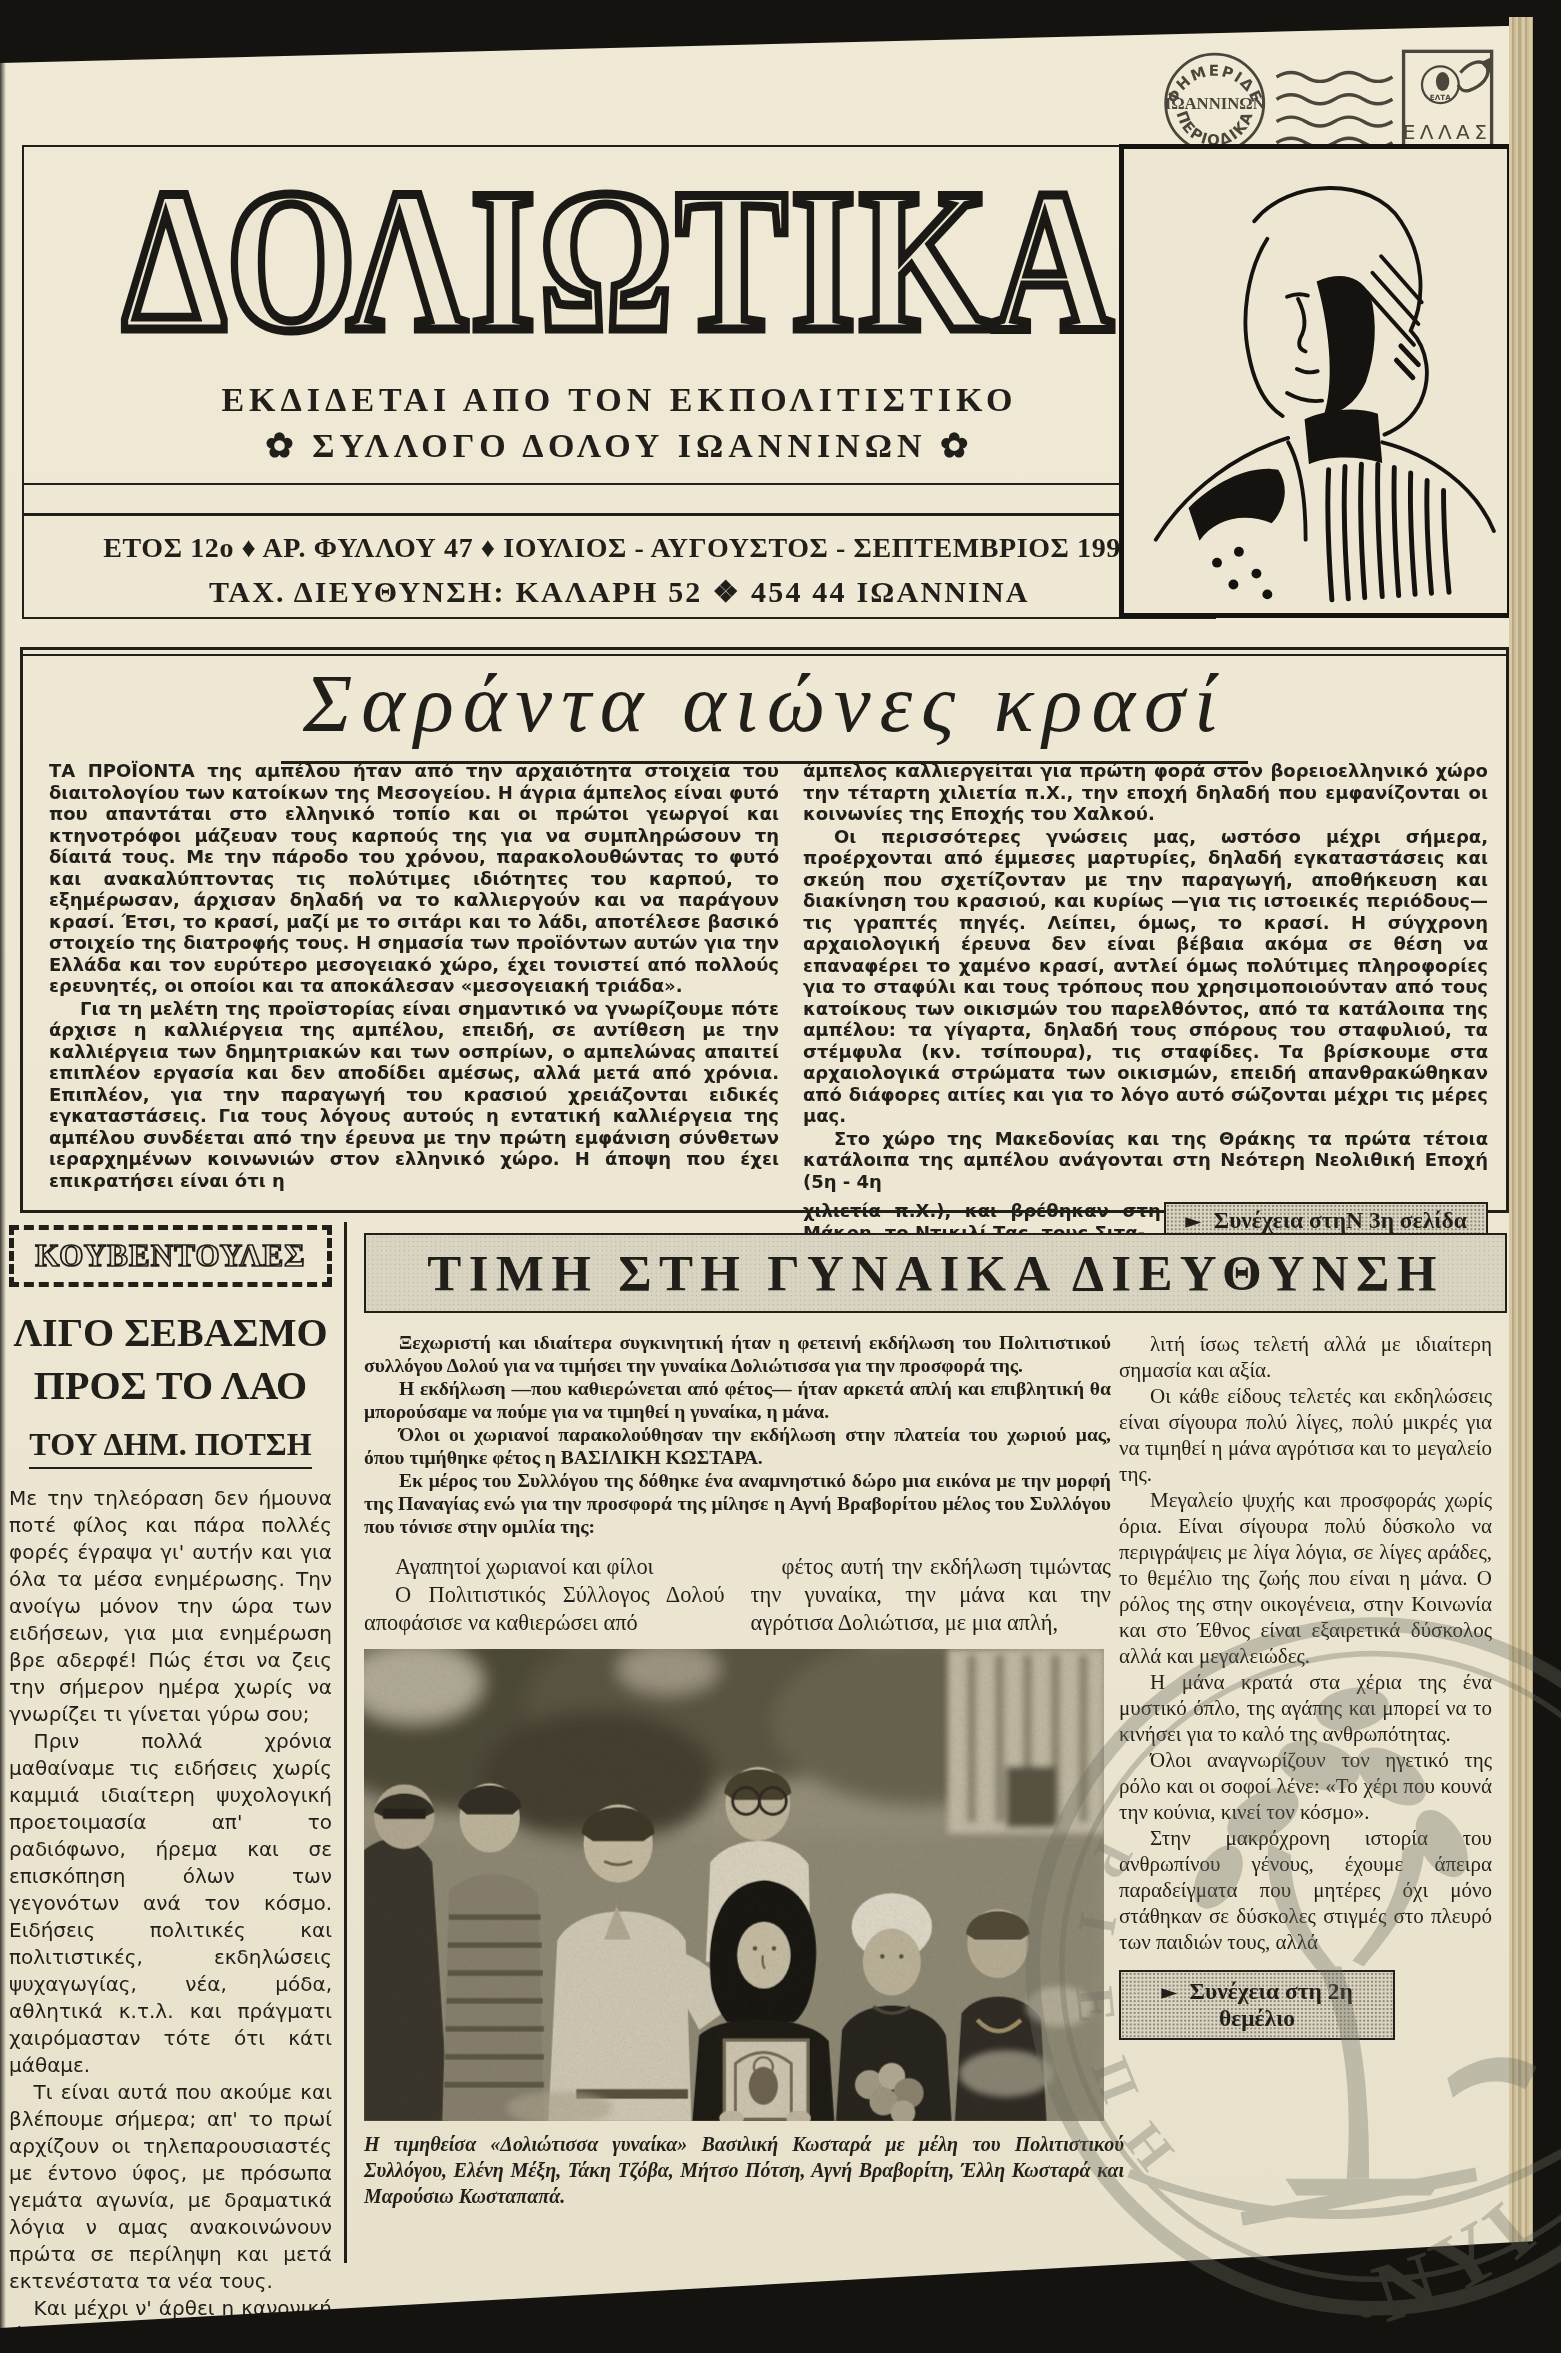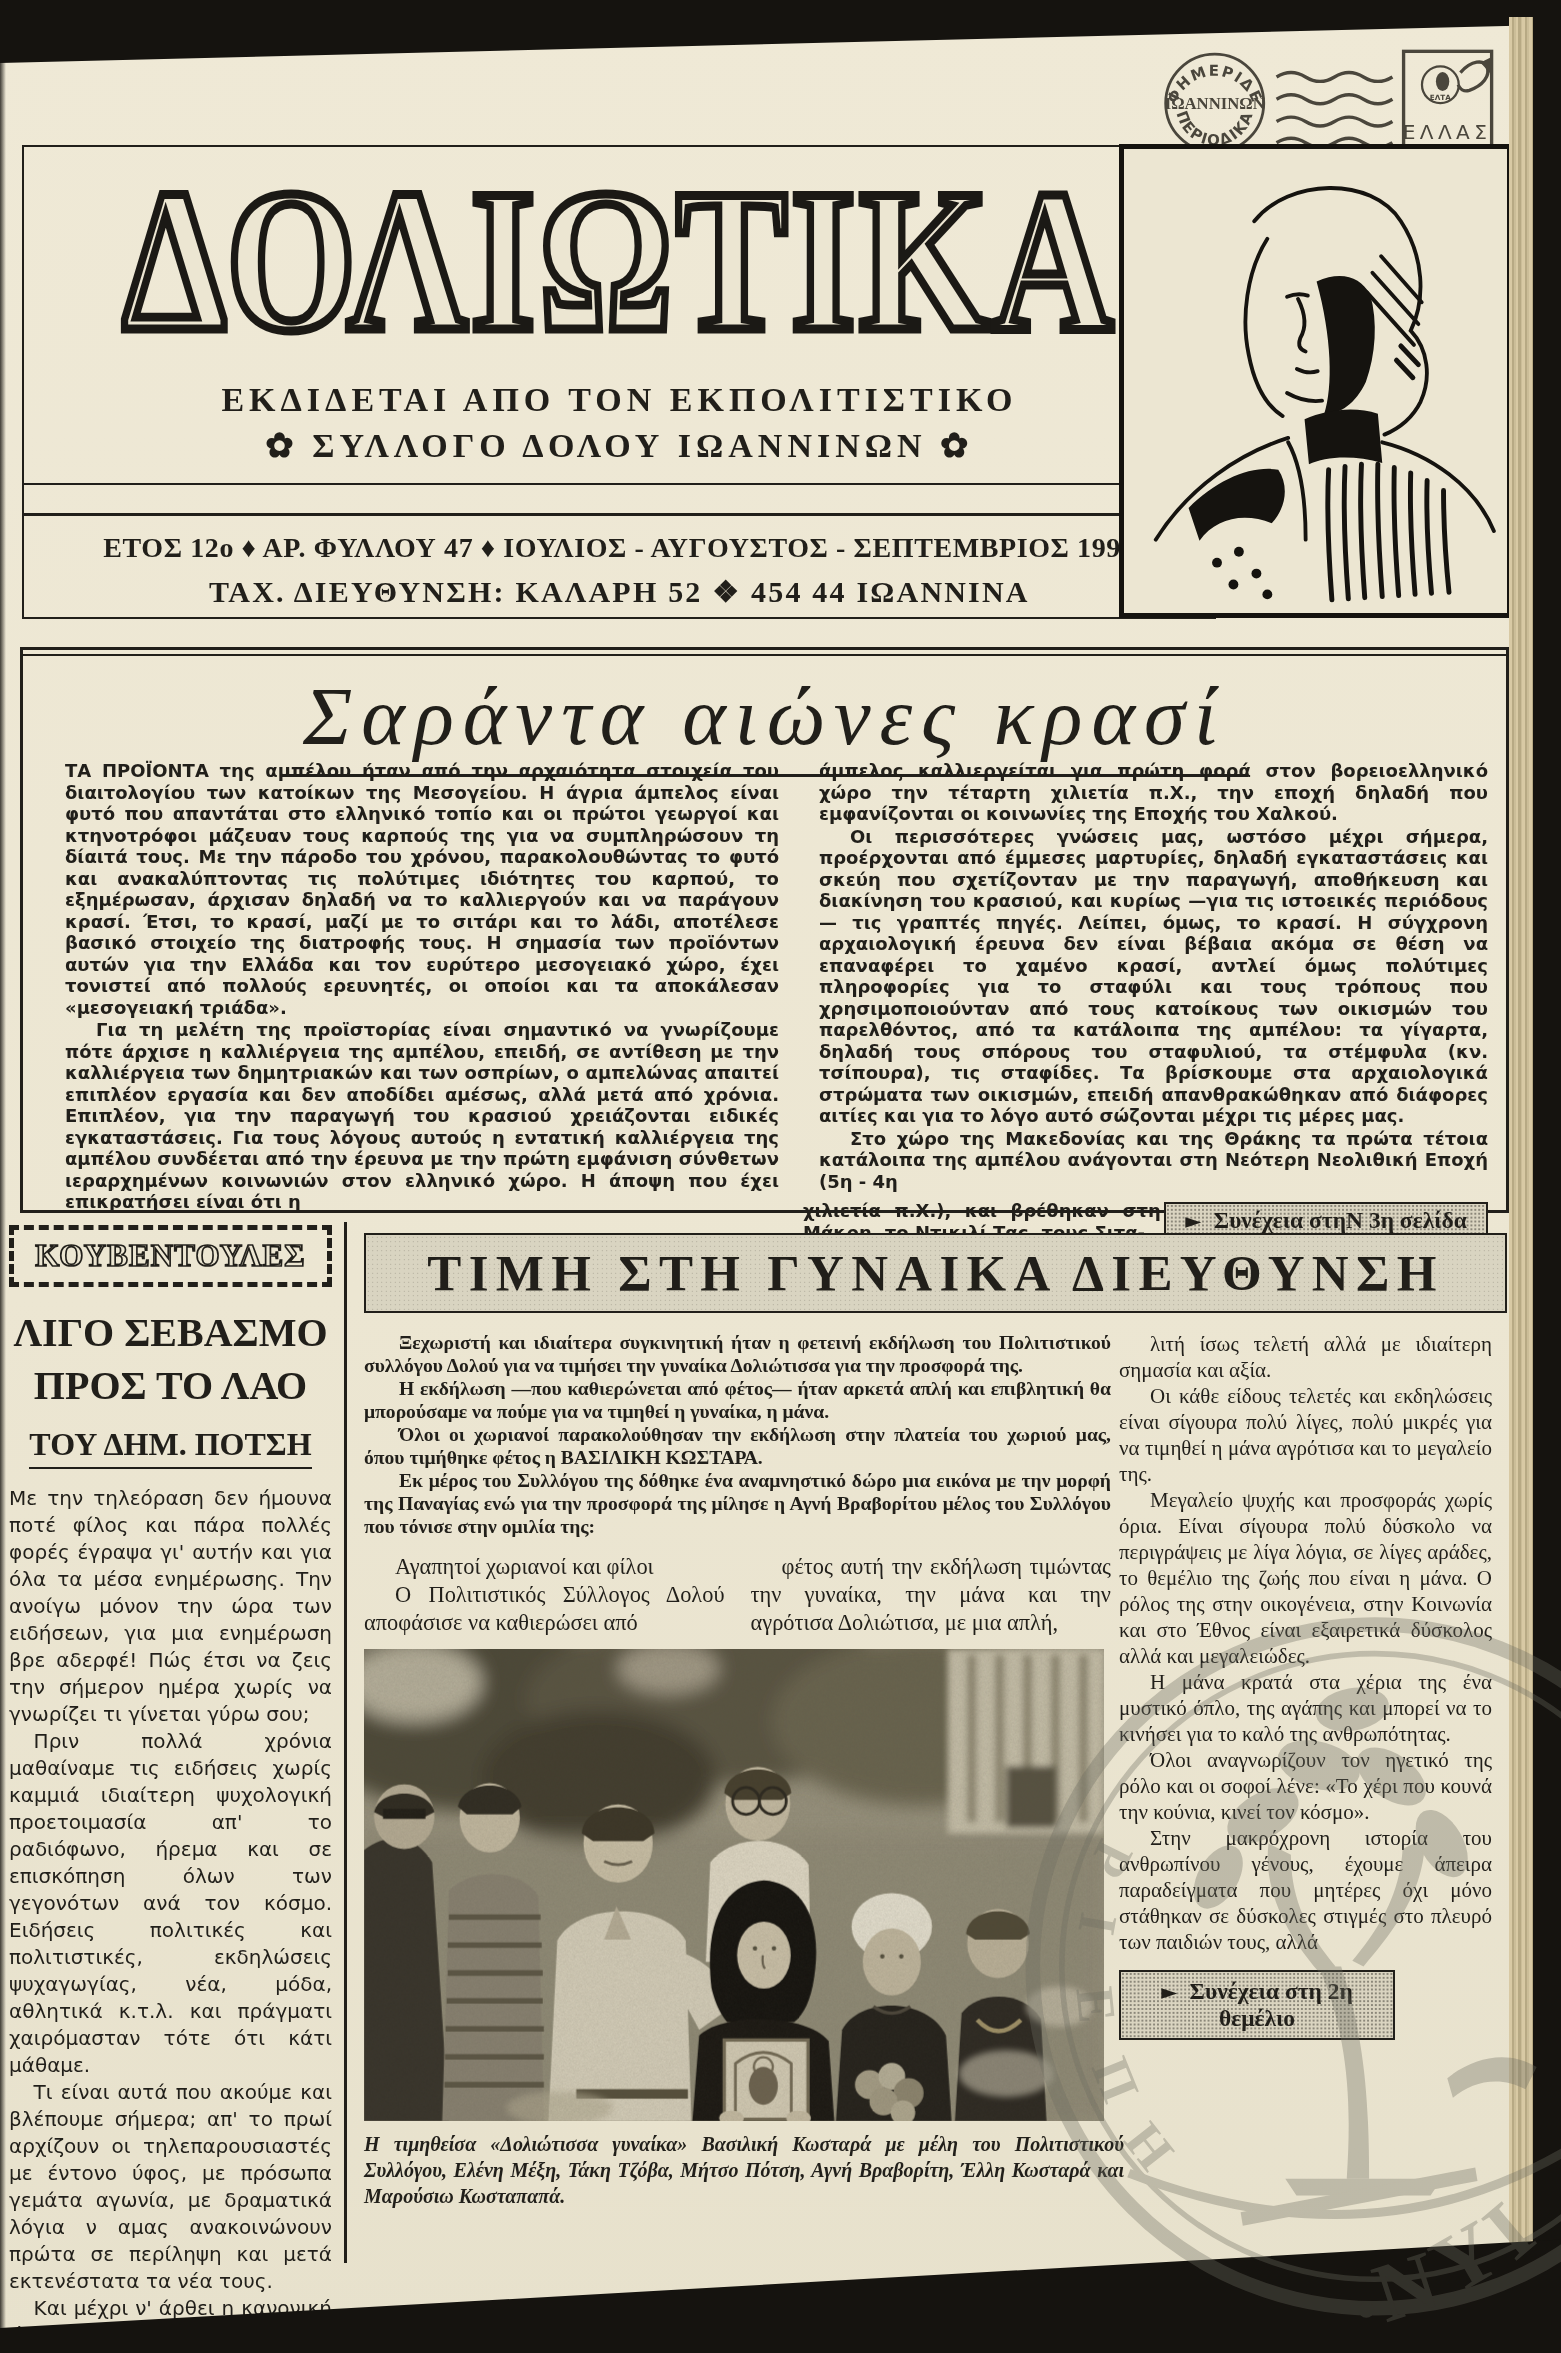--- a/index.html
+++ b/index.html
@@ -32,27 +32,27 @@
   .mh-rule{height:2.8px;background:#211f1a;margin:0;}
   .mh-issue{text-align:center;font-weight:bold;font-size:28px;line-height:36px;margin-top:13.4px;letter-spacing:0.6px;}
   .mh-addr{text-align:center;font-weight:bold;font-size:30px;line-height:37px;margin-top:7.8px;letter-spacing:2.2px;}
 
   
   #portrait-box{left:1119px;top:144px;width:393px;height:474px;border:5px solid #15130f;box-sizing:border-box;background:#ece6d2;}
 
   
   #wine-frame{left:20px;top:647px;width:1489px;height:566px;border:3.4px solid #211f1a;box-sizing:border-box;}
   #wine-frame:before{content:"";position:absolute;left:0;right:0;top:3.9px;height:1.7px;background:#211f1a;}
-  .wine-title-wrap{text-align:center;margin-top:18px;}
+  .wine-title-wrap{text-align:center;margin-top:5px;}
   .wine-title{display:inline-block;font-style:italic;font-size:83px;letter-spacing:9px;
               border-bottom:3.9px solid #211f1a;padding:0 22.4px 10px 22.4px;}
   .wine-col{position:absolute;top:110px;text-align:justify;font-weight:bold;font-size:18px;line-height:21.5px;}
   #wine-col1{left:26px;width:730px;}
   #wine-col2{left:780px;width:685px;}
-  .wine-col p{margin:0 0 0 16px;}
+  .wine-col p{margin:0 0 0 0;}
   .wine-col p + p{text-indent:31px;margin-top:1.1px;}
   .wine-tail-row{display:flex;align-items:center;margin-top:8px;}
   .wine-tail{width:358px;text-align:justify;}
   .cont-box{background-color:#dad4c0;background-image:radial-gradient(rgba(60,58,50,.5) 0.7px,transparent 0.8px);
             background-size:3.9px 3.9px;border:2.2px solid #211f1a;box-sizing:border-box;
             text-align:center;font-weight:bold;font-size:23.5px;font-family:"Liberation Serif","DejaVu Serif",serif;
             padding:6.7px 5.6px 6.7px 5.6px;color:#211f1a;}
   .cont-arrow{font-family:"DejaVu Sans",sans-serif;font-size:21px;margin-right:12.3px;}
   #wine-cont{width:324px;margin-left:3.4px;}
 

